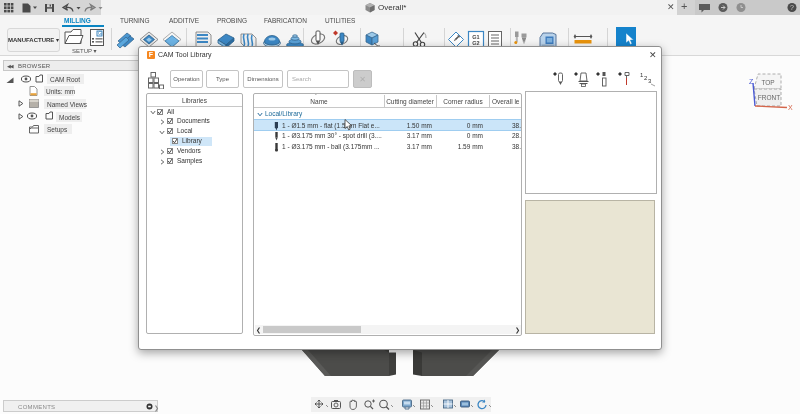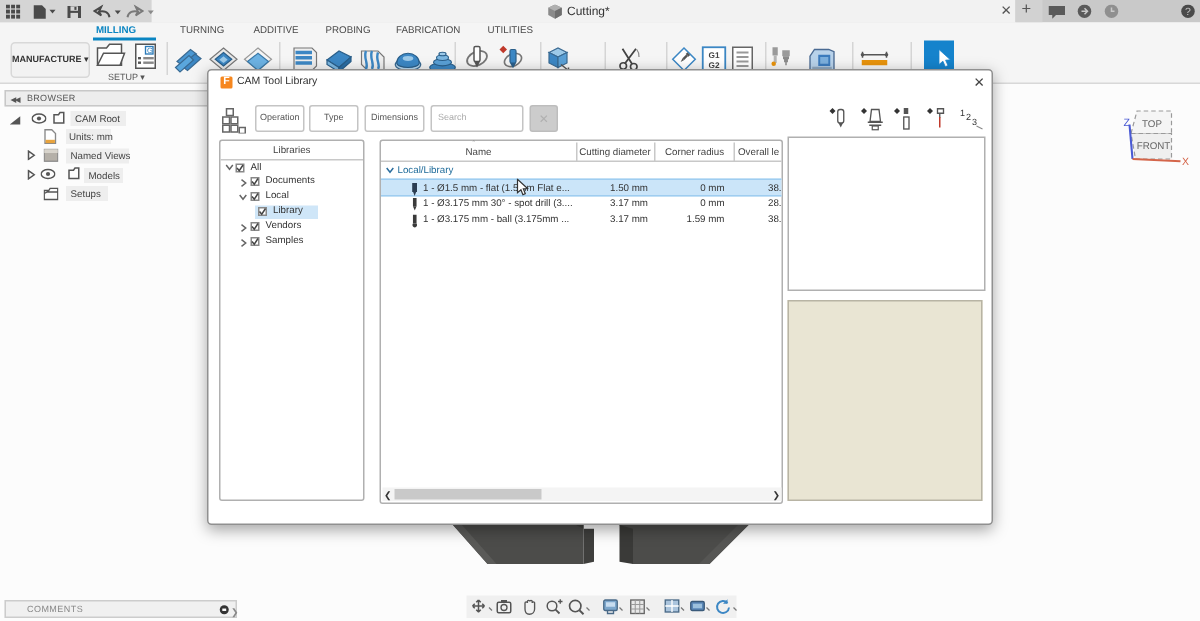--- a/index.html
+++ b/index.html
@@ -43,21 +43,21 @@
     <path d="M1 8.5 C1.5 5 5 3.8 8 4.8 L6.5 7.3 L11 4.4 L6.5 1.6 L8 4.8" stroke="#7a7a7a" stroke-width="1.3" fill="none"></path>
     <path d="M14.5 4 h4 l-2 2.5 z" fill="#8a8a8a"></path>
   </g>
 </svg>
 
 <svg class="abs" style="left:365px;top:3px;" width="10" height="10" viewBox="0 0 10 10">
   <path d="M5 0 L9.5 2.2 V7 L5 9.5 L0.5 7 V2.2 Z" fill="#8a8a8a"></path>
   <path d="M5 0 L9.5 2.2 L5 4.4 L0.5 2.2 Z" fill="#b0b0b0"></path>
   <path d="M5 4.4 L9.5 2.2 V7 L5 9.5 Z" fill="#6e6e6e"></path>
 </svg>
-<div class="abs" style="left:378px;top:3px;font-size:8px;color:#333;">Cutting*</div>
+<div class="abs" style="left:378px;top:3px;font-size:8px;color:#333;">Overall*</div>
 
 <div class="abs" style="left:667px;top:2px;font-size:9px;color:#555;">✕</div>
 <div class="abs" style="left:681px;top:0px;font-size:11px;color:#555;">+</div>
 <svg class="abs" style="left:699px;top:3px;" width="100" height="10" viewBox="0 0 100 10">
   <path d="M0 1 h11 v6 h-6 l-2.5 2.5 v-2.5 h-2.5 z" fill="#5a5a5a"></path>
   <circle cx="24" cy="4.5" r="4.5" fill="#5a5a5a"></circle>
     <path d="M22 4.5 h4 M24 2.5 l2 2 -2 2" stroke="#c9c9c9" stroke-width="1" fill="none"></path>
   <circle cx="42" cy="4.5" r="4.5" fill="#8f8f8f"></circle>
     <path d="M42 2 v2.5 h2" stroke="#c9c9c9" stroke-width="1" fill="none"></path>
   <circle cx="93" cy="4.5" r="4.5" fill="#4a4a4a"></circle>

